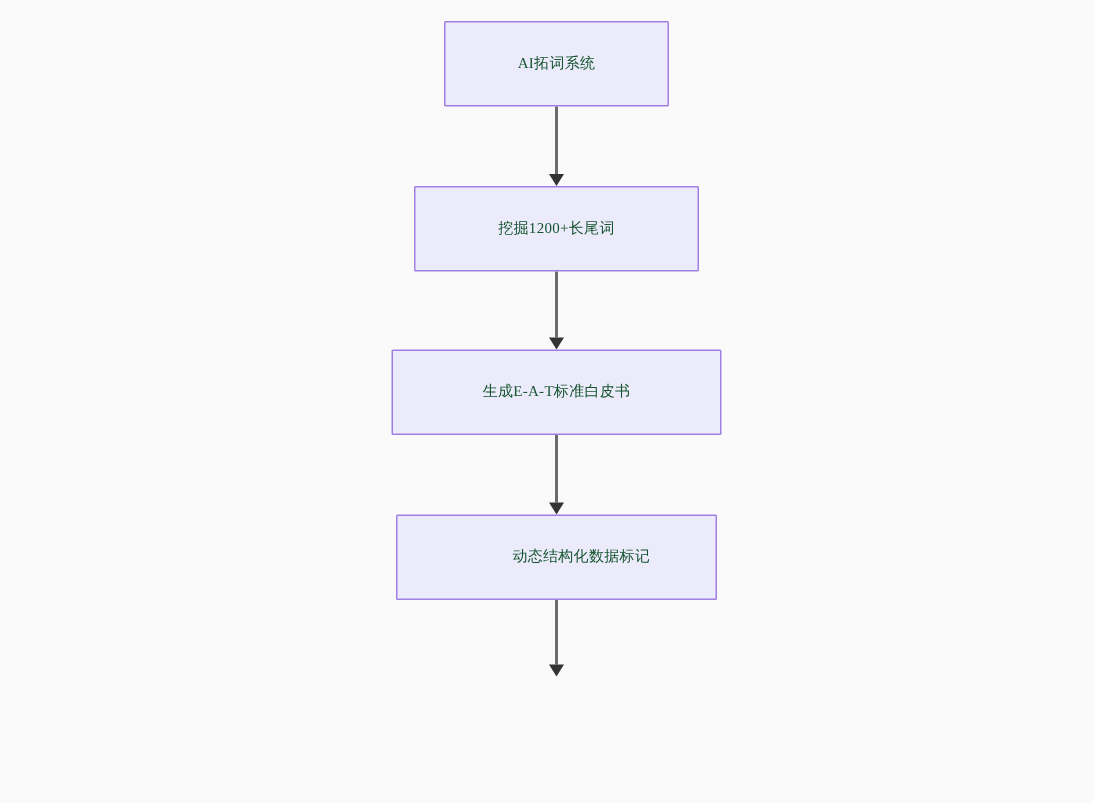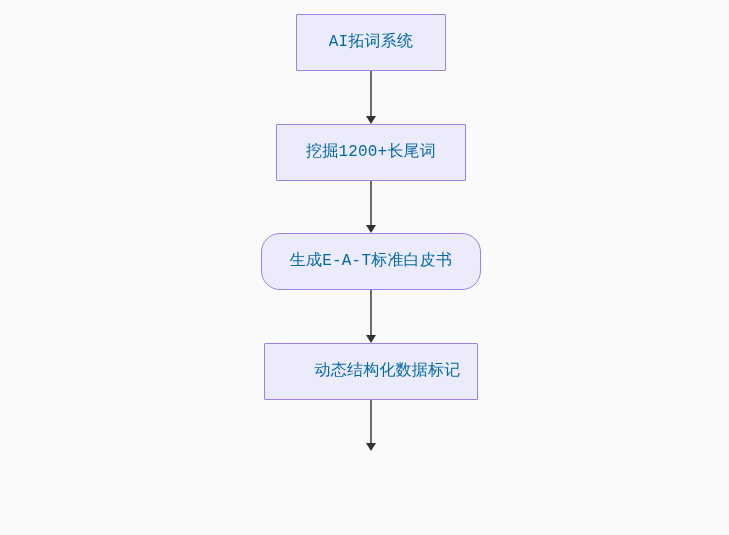--- a/index.html
+++ b/index.html
@@ -28,31 +28,31 @@
     box-sizing: border-box;
     background: #ecebfb;
     border: 1.6px solid #9f80e2;
     border-radius: 1px;
     display: flex;
     align-items: center;
     justify-content: center;
     z-index: 2;
   }
   .node-label {
-    font-size: 16px;
+    font-size: 10px;
     line-height: 1.2;
-    color: #0369a1;
+    color: #14532d;
     letter-spacing: 0.2px;
     white-space: nowrap;
-    font-family: Liberation Mono, monospace;
+    font-family: Liberation Serif, serif;
   }
 
   .node-1 { left: 296px; top: 14px;  width: 150px; height: 57px; }
   .node-2 { left: 276px; top: 124px; width: 190px; height: 57px; justify-content: center; }
-  .node-3 { left: 261px; top: 233px; width: 220px; height: 57px; border-radius: 19px; }
+  .node-3 { left: 261px; top: 233px; width: 220px; height: 57px; }
   .node-4 { left: 264px; top: 343px; width: 214px; height: 57px; padding-left: 33px; }
   .node-5 { left: 253px; top: 451px; width: 236px; height: 57px; }
 
   
   .edge {
     position: absolute;
     z-index: 1;
   }
   .edge-line {
     position: absolute;

